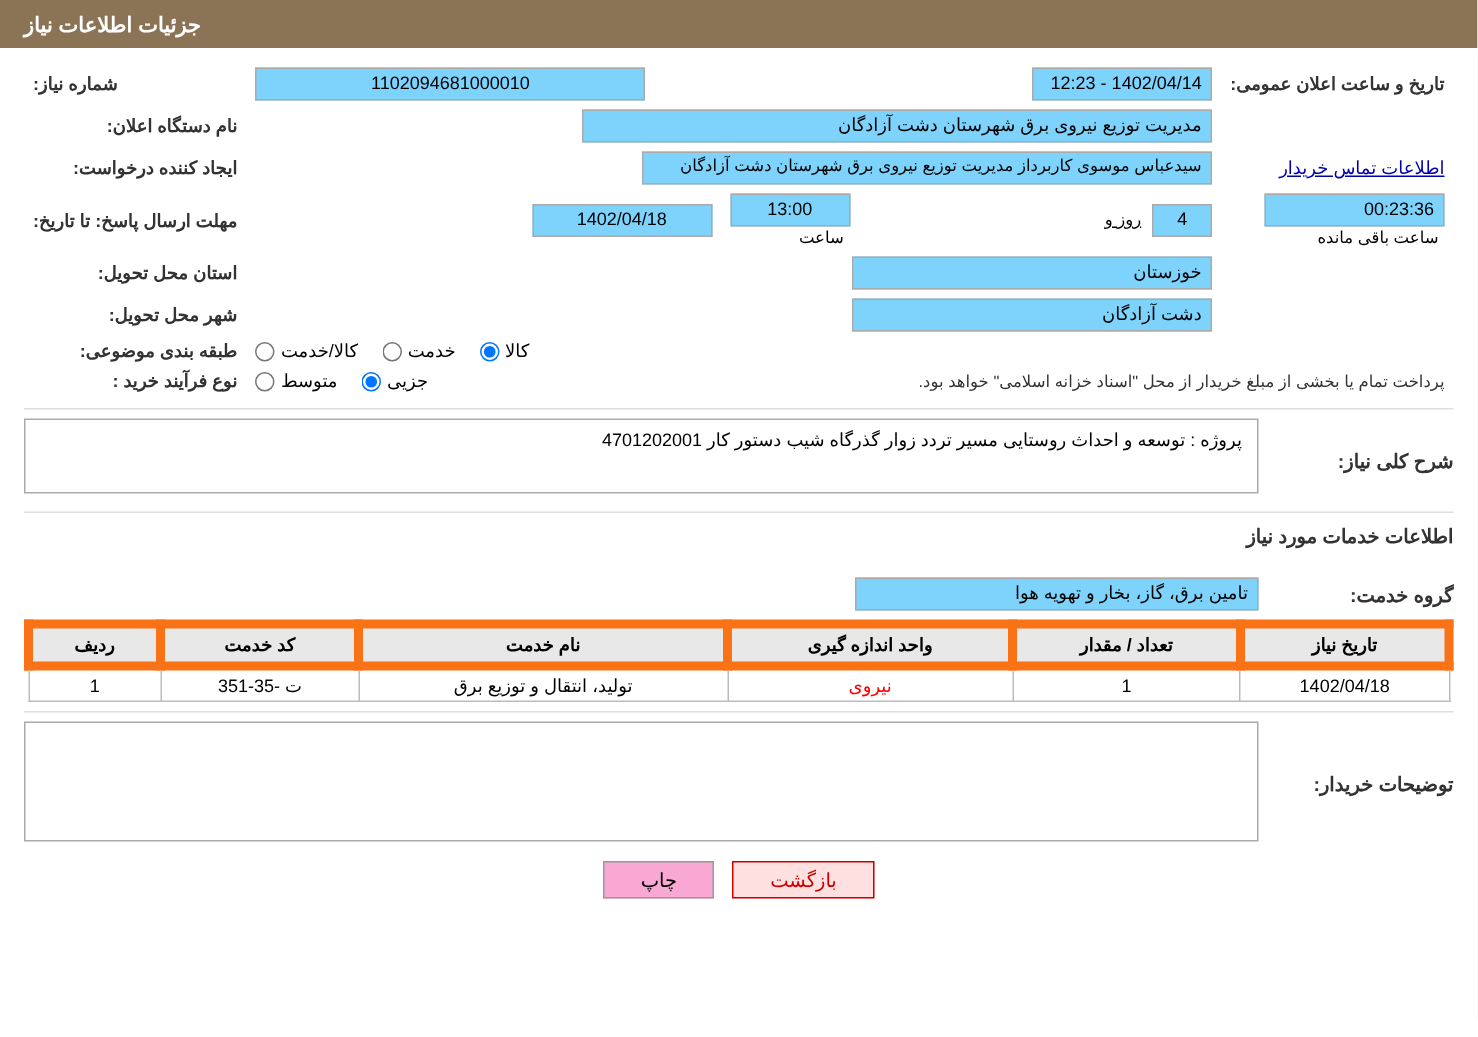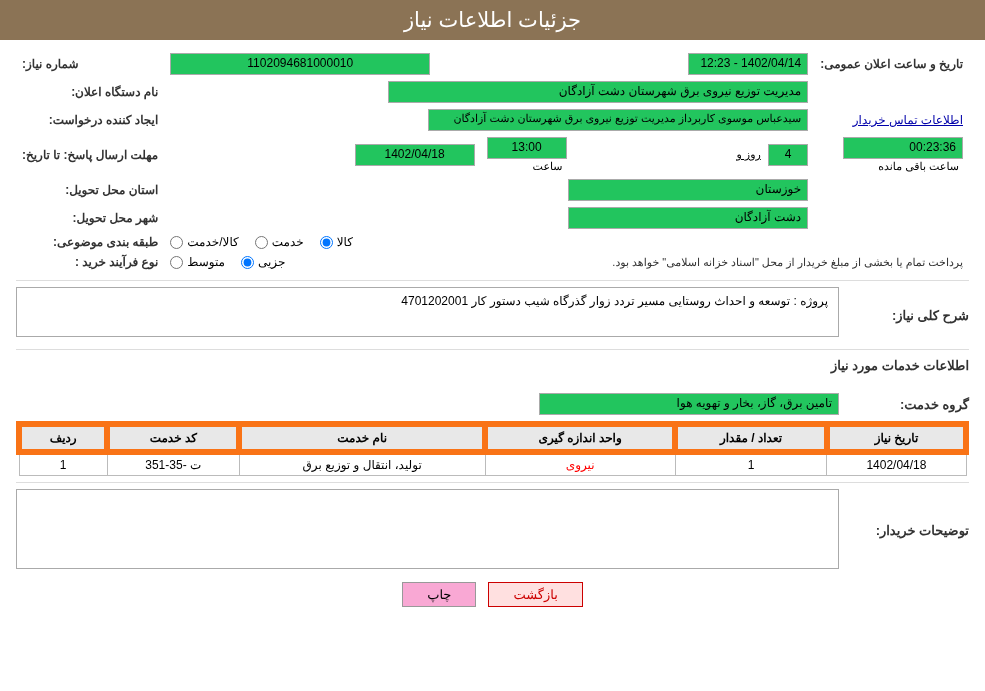--- a/index.html
+++ b/index.html
@@ -11,24 +11,24 @@
     }
     .page-wrapper {
       width: 985px;
       min-height: 691px;
       background: #fff;
       margin: 0 auto;
     }
     .header-bar {
       background: #8b7355;
       color: #fff;
-      text-align: center;
+      text-align: left;
       padding: 8px 16px;
-      font-size: 21px;
-      font-weight: normal;
+      font-size: 14px;
+      font-weight: bold;
     }
     .content {
       padding: 10px 16px;
     }
     .info-table {
       width: 100%;
       border-collapse: collapse;
       margin-bottom: 8px;
     }
     .info-table td {
@@ -41,21 +41,21 @@
       font-weight: bold;
       text-align: right;
       white-space: nowrap;
       width: 140px;
     }
     .value-cell {
       text-align: right;
     }
     .input-box {
       border: 1px solid #aaa;
-      background: #22c55e;
+      background: #7dd3fc;
       padding: 2px 6px;
       font-size: 12px;
       direction: rtl;
       font-family: Tahoma, Arial, sans-serif;
       min-height: 22px;
       display: inline-block;
     }
     .input-box-medium {
       width: 260px;
     }
@@ -308,21 +308,21 @@
       </div>
     </div>
 
     <hr class="divider">
 
     <div class="section-heading">اطلاعات خدمات مورد نیاز</div>
 
     <div class="row-label-value">
       <div class="rlv-label">گروه خدمت:</div>
       <div class="rlv-value">
-        <span class="input-box" style="width:300px;">تامین برق، گاز، بخار و تهویه هوا</span>
+        <span class="input-box" style="width:269px;">تامین برق، گاز، بخار و تهویه هوا</span>
       </div>
     </div>
 
     <table class="services-table">
       <thead>
         <tr>
           <th>تاریخ نیاز</th>
           <th>تعداد / مقدار</th>
           <th>واحد اندازه گیری</th>
           <th>نام خدمت</th>

